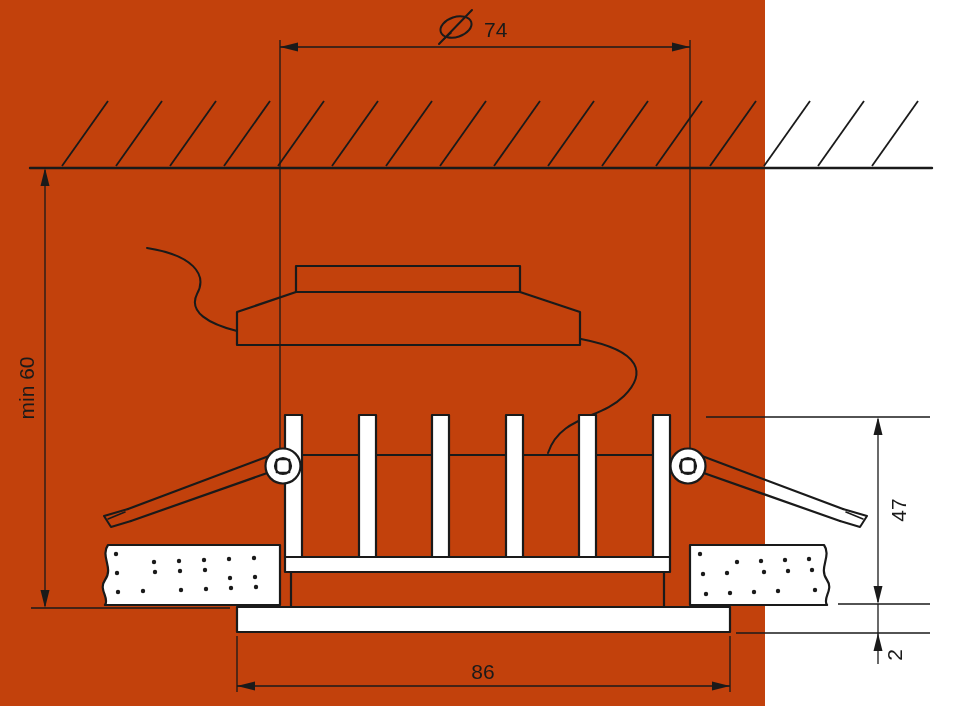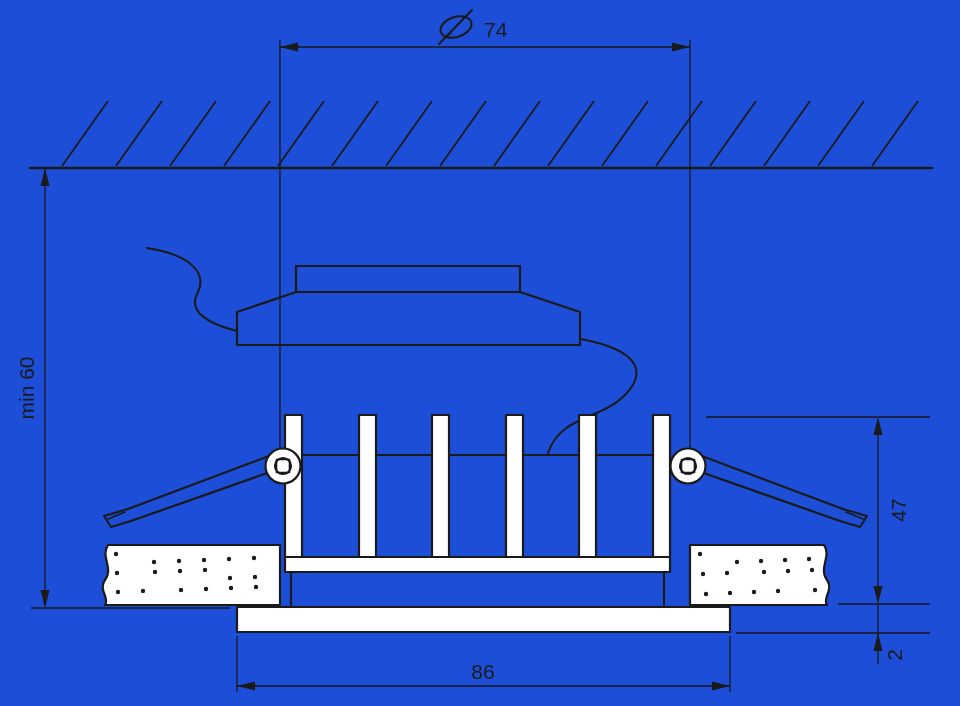--- a/index.html
+++ b/index.html
@@ -1,16 +1,16 @@
 <!DOCTYPE html>
 <html><head>
 <meta charset="utf-8">
 <style>
   html,body{margin:0;padding:0;background:#ffffff;}
-  .stage{width:960px;height:706px;position:relative;background:#1d4ed8;}
+  .stage{width:765px;height:706px;position:relative;background:#c2410c;}
   svg{display:block;}
   .obj{stroke:#1a1a1a;stroke-width:2.2;fill:none;stroke-linecap:round;stroke-linejoin:round;}
   .objf{stroke:#1a1a1a;stroke-width:2.2;fill:#ffffff;stroke-linejoin:round;}
   .thin{stroke:#1a1a1a;stroke-width:1.8;fill:none;stroke-linecap:round;}
   .dim{stroke:#1a1a1a;stroke-width:1.3;fill:none;}
   .arr{fill:#1a1a1a;stroke:none;}
   text{font-family:"Liberation Sans","DejaVu Sans",sans-serif;font-size:21px;fill:#1a1a1a;}
 </style>
 </head>
 <body>

